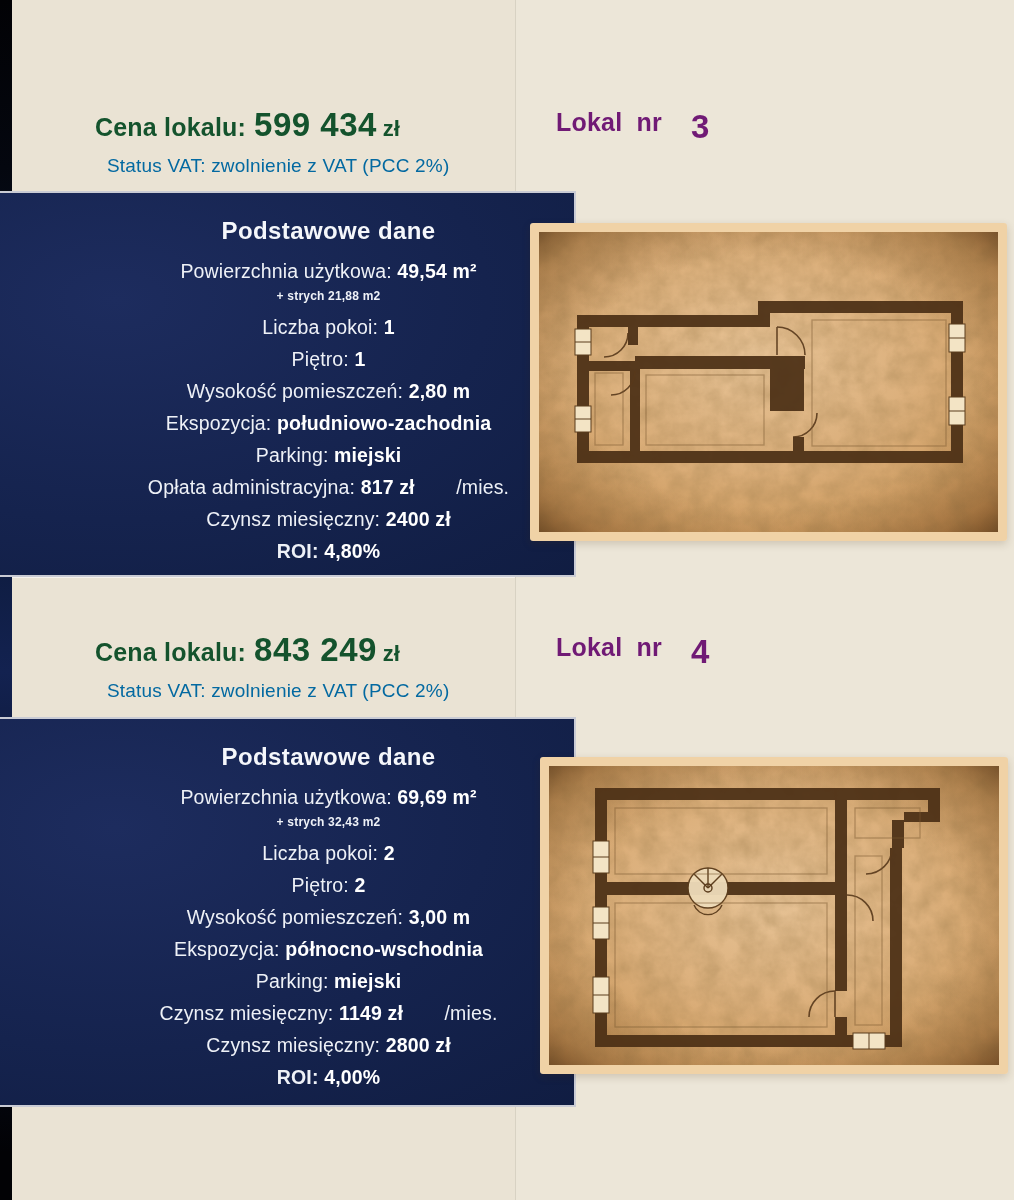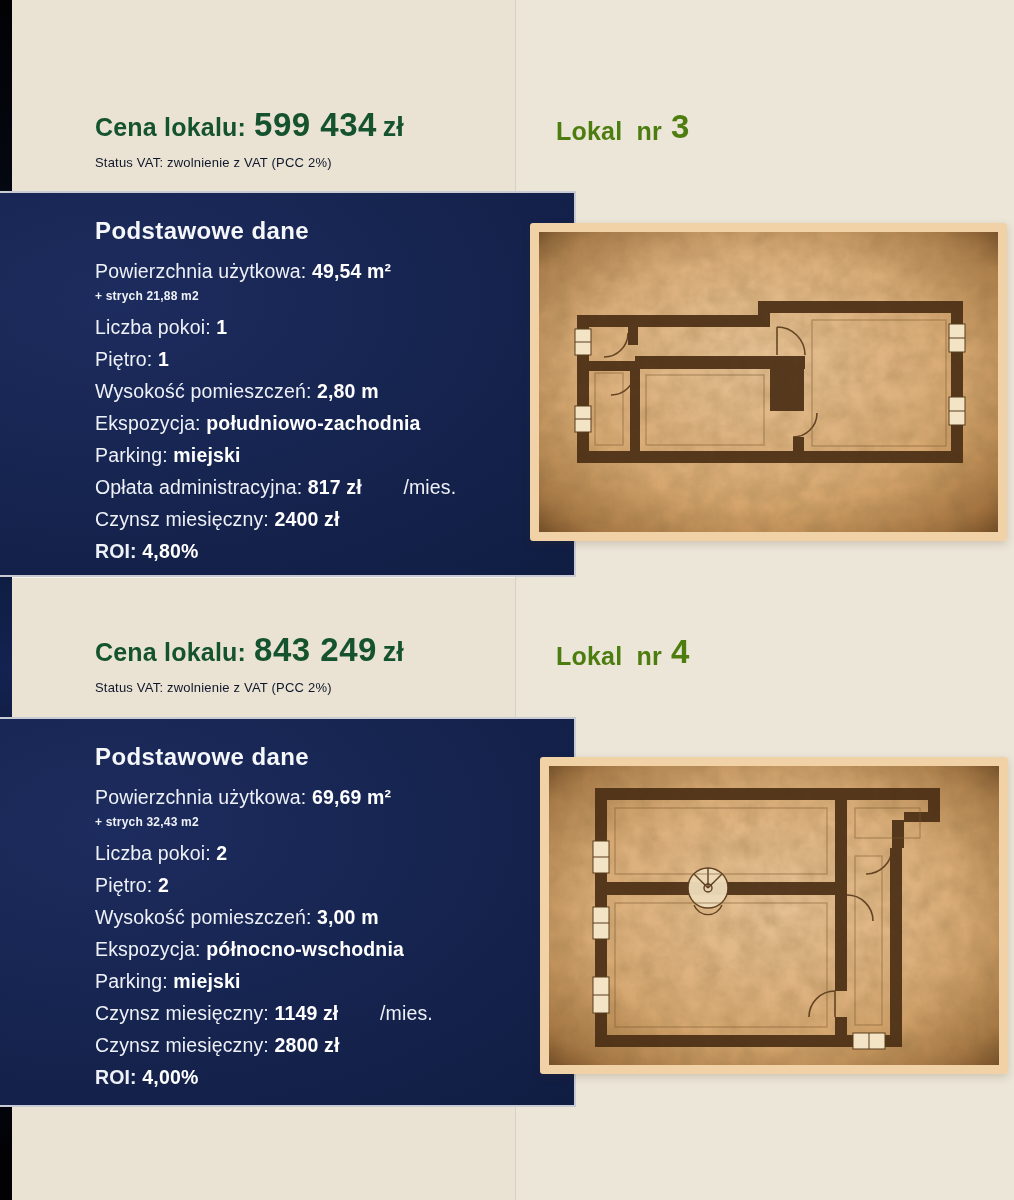--- a/index.html
+++ b/index.html
@@ -12,37 +12,37 @@
   .col-right{position:absolute;left:515px;top:0;width:499px;height:1200px;background:#ece6d8;
     border-left:1px solid rgba(130,120,100,0.18);box-sizing:border-box;}
 
   .block{position:absolute;left:12px;width:503px;background:#eae3d4;}
   .block1{top:0;height:191px;}
   .block2{top:577px;height:141px;border-top:1px solid rgba(255,255,255,0.55);}
   .block3{top:1107px;height:93px;}
 
   .panel{position:absolute;left:0;width:576px;box-sizing:border-box;
     background:radial-gradient(135% 120% at 20% 28%,#1d2c5e 0%,#15234e 48%,#0e1a3d 100%);
-    border:2px solid #c9cbd4;border-left:none;}
+    border:2px solid #c9cbd4;border-left:none;text-align:center;}
   .panel1{top:191px;height:386px;}
   .panel2{top:717px;height:390px;}
   .panel-inner{padding:24px 12px 0 95px;color:#eef1f7;}
   .panel-title{font-size:24px;font-weight:800;letter-spacing:.4px;color:#f5f7fb;margin-bottom:13px;}
   .row{font-size:19.5px;line-height:26px;margin-bottom:6px;letter-spacing:.15px;white-space:nowrap;}
   .row b{font-weight:700;color:#ffffff;}
   .row .suffix{font-weight:400;padding-left:36px;}
   .sub-row{font-size:12px;font-weight:700;line-height:18px;margin:-3px 0 9px 0;letter-spacing:.2px;}
   .row-roi span,.row-roi b{font-weight:700;}
 
   .price-line{position:absolute;left:95px;display:flex;align-items:baseline;white-space:pre;color:#14532d;}
   .price-label{font-size:25px;font-weight:700;letter-spacing:.2px;}
   .price-value{font-size:33px;font-weight:800;margin-left:8px;letter-spacing:.5px;}
-  .price-unit{font-size:27px;font-weight:700;margin-left:6px;}
-  .vat{position:absolute;left:95px;font-size:13px;color:#0f172a;letter-spacing:.2px;}
-  .lokal-line{position:absolute;left:556px;display:flex;align-items:flex-end;white-space:pre;color:#4d7c0f;}
+  .price-unit{font-size:22px;font-weight:700;margin-left:6px;}
+  .vat{position:absolute;left:107px;font-size:19px;color:#0369a1;letter-spacing:.2px;}
+  .lokal-line{position:absolute;left:556px;display:flex;align-items:flex-start;white-space:pre;color:#701a75;gap:20px;}
   .lokal-label{font-size:25px;font-weight:700;letter-spacing:.2px;}
   .lokal-num{font-size:33px;font-weight:800;margin-left:9px;}
 
   .s1-price{top:106px;} .s1-vat{top:155px;} .s1-lokal{top:108px;}
   .s2-price{top:631px;} .s2-vat{top:680px;} .s2-lokal{top:633px;}
 
   .fp{position:absolute;border-radius:3px;box-shadow:0 3px 9px rgba(70,45,12,0.18);}
   .fp1{left:530px;top:223px;width:477px;height:318px;}
   .fp2{left:540px;top:757px;width:468px;height:317px;}
   .fp svg{display:block;width:100%;height:100%;}

